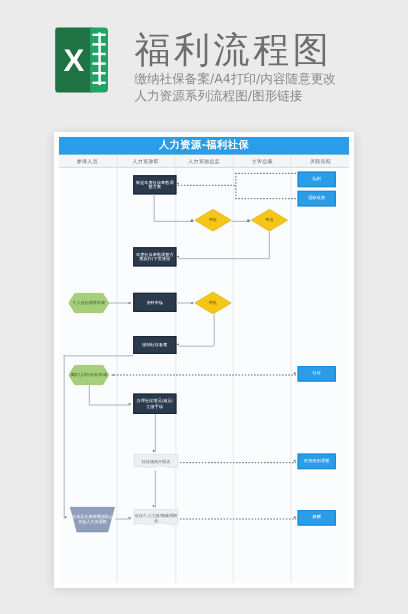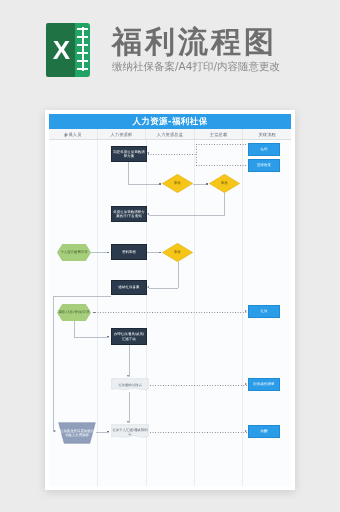--- a/index.html
+++ b/index.html
@@ -41,21 +41,21 @@
   #excel-logo .grid i:nth-child(4) { top: 29px; }
   #excel-logo .grid i:nth-child(5) { top: 37px; }
   #excel-logo .grid i:nth-child(6) { top: 45px; }
   #excel-logo .grid u {
     position: absolute; top: 4px; left: 7px; width: 1.6px; height: 44px;
     background: #ffffff; display: block;
   }
 
   #promo-title {
     position: absolute; left: 112px; top: 22px;
-    font-size: 30px; font-weight: bold; color: #6e6e6e;
+    font-size: 30px; font-weight: normal; color: #6e6e6e;
     letter-spacing: 3px; white-space: nowrap;
     font-family: "DejaVu Sans", sans-serif;
   }
   #promo-sub {
     position: absolute; left: 112px; top: 59px;
     font-size: 10.5px; color: #8a8a8a; line-height: 14px;
     white-space: nowrap;
   }
 
   
@@ -180,20 +180,21 @@
         <i></i>
         <i></i>
         <i></i>
         <u></u>
     </div>
   </div>
 
   <div id="promo-title">福利流程图</div>
   <div id="promo-sub">
     <div>缴纳社保备案/A4打印/内容随意更改</div>
+    <div>人力资源系列流程图/图形链接</div>
   </div>
 </div>
 
 <div id="card">
   <div id="sheet">
 
     <div id="banner">人力资源-福利社保</div>
 
     <div id="colhead">
       <div class="ch">参保人员</div>

